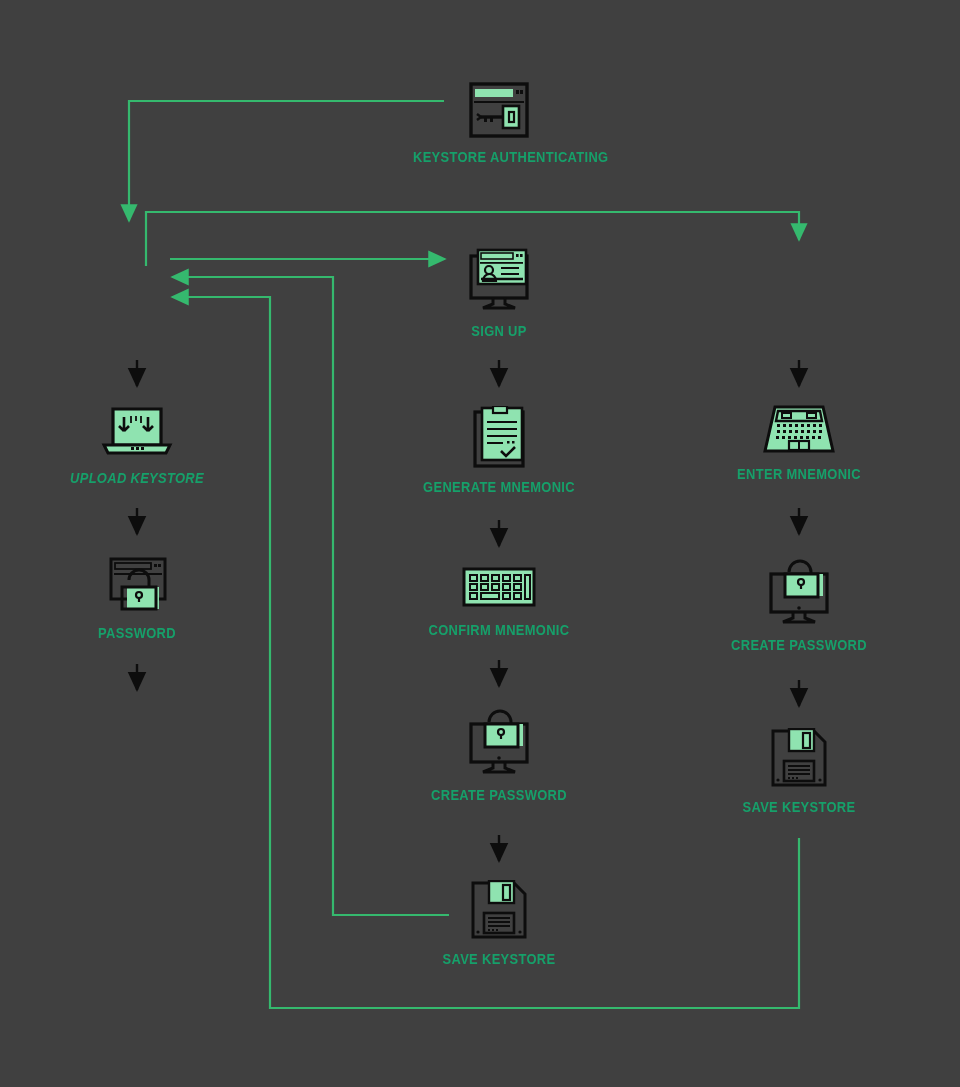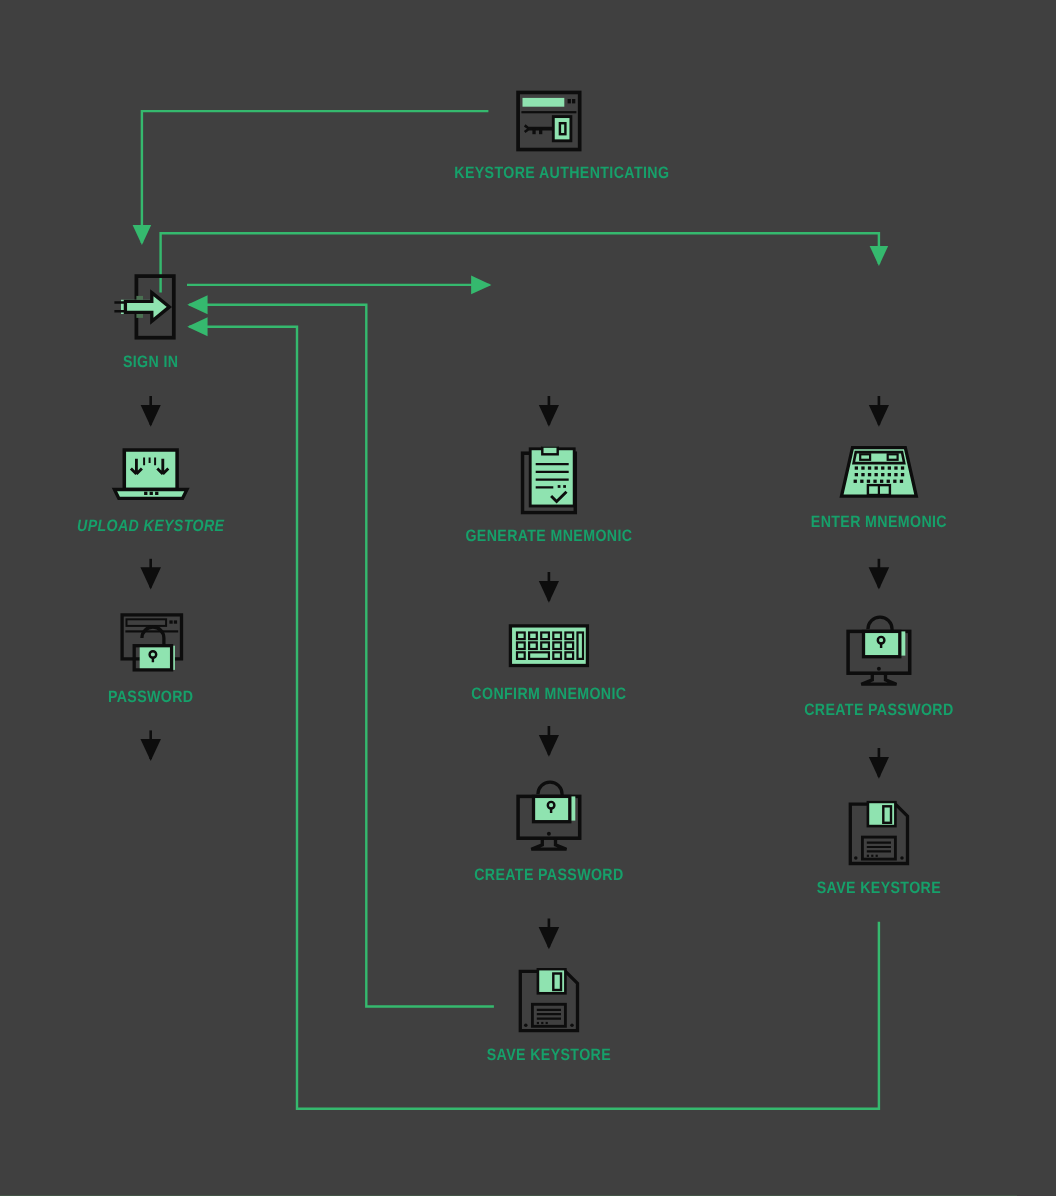--- a/index.html
+++ b/index.html
@@ -94,32 +94,20 @@
         <rect x="40" y="30" width="5" height="10" fill="none" stroke="#0d0d0d" stroke-width="2.2"></rect>
         <path d="M34,35 L12,35" stroke="#0d0d0d" stroke-width="3.4" fill="none"></path>
         <path d="M12,35 L8,32 M12,35 L8,38" stroke="#0d0d0d" stroke-width="2.4" fill="none"></path>
         <rect x="15" y="35" width="3" height="5" fill="#0d0d0d"></rect>
         <rect x="21" y="35" width="3" height="5" fill="#0d0d0d"></rect>
       </svg>
     </span>
     <span class="caption">KEYSTORE AUTHENTICATING</span>
   </div>
 
-  <div class="node" style="left:137px; top:248px;">
-    <span class="glyph">
-      <svg width="70" height="62" viewBox="0 0 70 62">
-        <rect x="22" y="3" width="34" height="56" fill="none" stroke="#0d0d0d" stroke-width="3.4"></rect>
-        <rect x="22" y="21" width="6" height="20" fill="#4a7151"></rect>
-        <path d="M8,31 L40,31" stroke="#8fe3b0" stroke-width="13" fill="none"></path>
-        <path d="M36,18 L52,31 L36,44 L36,36 L12,36 L12,26 L36,26 Z" fill="#8fe3b0" stroke="#0d0d0d" stroke-width="3"></path>
-        <path d="M2,27 L12,27 M2,35 L12,35" stroke="#0d0d0d" stroke-width="2.2"></path>
-      </svg>
-    </span>
-    <span class="caption">SIGN IN</span>
-  </div>
 
   <div class="node" style="left:137px; top:405px;font-style:italic;">
     <span class="glyph">
       <svg width="74" height="54" viewBox="0 0 74 54">
         <path d="M13,4 L61,4 L61,40 L13,40 Z" fill="#8fe3b0" stroke="#0d0d0d" stroke-width="3.2"></path>
         <path d="M24,12 L24,26 M24,26 L19,21 M24,26 L29,21" stroke="#0d0d0d" stroke-width="2.6" fill="none"></path>
         <path d="M48,12 L48,26 M48,26 L43,21 M48,26 L53,21" stroke="#0d0d0d" stroke-width="2.6" fill="none"></path>
         <path d="M31,11 L31,18 M36,11 L36,16 M41,11 L41,18" stroke="#0d0d0d" stroke-width="1.8"></path>
         <path d="M4,40 L70,40 L66,48 L8,48 Z" fill="#8fe3b0" stroke="#0d0d0d" stroke-width="3"></path>
         <rect x="31" y="42" width="3" height="3" fill="#0d0d0d"></rect>
@@ -142,20 +130,38 @@
         <path d="M24,24 a10,10 0 0,1 20,0 L44,32" fill="none" stroke="#0d0d0d" stroke-width="3"></path>
         <rect x="17" y="31" width="34" height="22" fill="none" stroke="#0d0d0d" stroke-width="3"></rect>
         <circle cx="34" cy="39" r="3" fill="none" stroke="#0d0d0d" stroke-width="2.2"></circle>
         <path d="M34,41 L34,46" stroke="#0d0d0d" stroke-width="2.2"></path>
       </svg>
     </span>
     <span class="caption">PASSWORD</span>
   </div>
 
 
+  <div class="node" style="left:499px; top:248px;">
+    <span class="glyph">
+      <svg width="68" height="64" viewBox="0 0 68 64">
+        <rect x="6" y="8" width="56" height="42" fill="none" stroke="#0d0d0d" stroke-width="3.2"></rect>
+        <rect x="13" y="2" width="48" height="34" fill="#8fe3b0" stroke="#0d0d0d" stroke-width="2.6"></rect>
+        <rect x="16" y="5" width="32" height="6" fill="#8fe3b0" stroke="#0d0d0d" stroke-width="1.6"></rect>
+        <rect x="51" y="6" width="2.6" height="3" fill="#0d0d0d"></rect>
+        <rect x="55" y="6" width="2.6" height="3" fill="#0d0d0d"></rect>
+        <rect x="15" y="14" width="43" height="1.8" fill="#0d0d0d"></rect>
+        <circle cx="24" cy="22" r="4" fill="#8fe3b0" stroke="#0d0d0d" stroke-width="2.2"></circle>
+        <path d="M18,33 a6.5,7 0 0,1 13,0 Z" fill="#8fe3b0" stroke="#0d0d0d" stroke-width="2.2"></path>
+        <path d="M36,20 L54,20 M36,26 L54,26" stroke="#0d0d0d" stroke-width="2.2"></path>
+        <path d="M16,31 L58,31" stroke="#0d0d0d" stroke-width="2.6"></path>
+        <path d="M28,50 L28,56 L18,60 L50,60 L40,56 L40,50" fill="none" stroke="#0d0d0d" stroke-width="3"></path>
+      </svg>
+    </span>
+    <span class="caption">SIGN UP</span>
+  </div>
 
   <div class="node" style="left:499px; top:406px;">
     <span class="glyph">
       <svg width="52" height="62" viewBox="0 0 52 62">
         <rect x="2" y="6" width="48" height="54" fill="none" stroke="#0d0d0d" stroke-width="3.2"></rect>
         <rect x="9" y="2" width="40" height="52" fill="#8fe3b0" stroke="#0d0d0d" stroke-width="2.6"></rect>
         <rect x="20" y="0" width="14" height="7" fill="#8fe3b0" stroke="#0d0d0d" stroke-width="2.2"></rect>
         <path d="M14,16 L44,16 M14,23 L44,23 M14,30 L44,30 M14,37 L30,37" stroke="#0d0d0d" stroke-width="2"></path>
         <rect x="34" y="35" width="2.5" height="2.5" fill="#0d0d0d"></rect>
         <rect x="39" y="35" width="2.5" height="2.5" fill="#0d0d0d"></rect>

